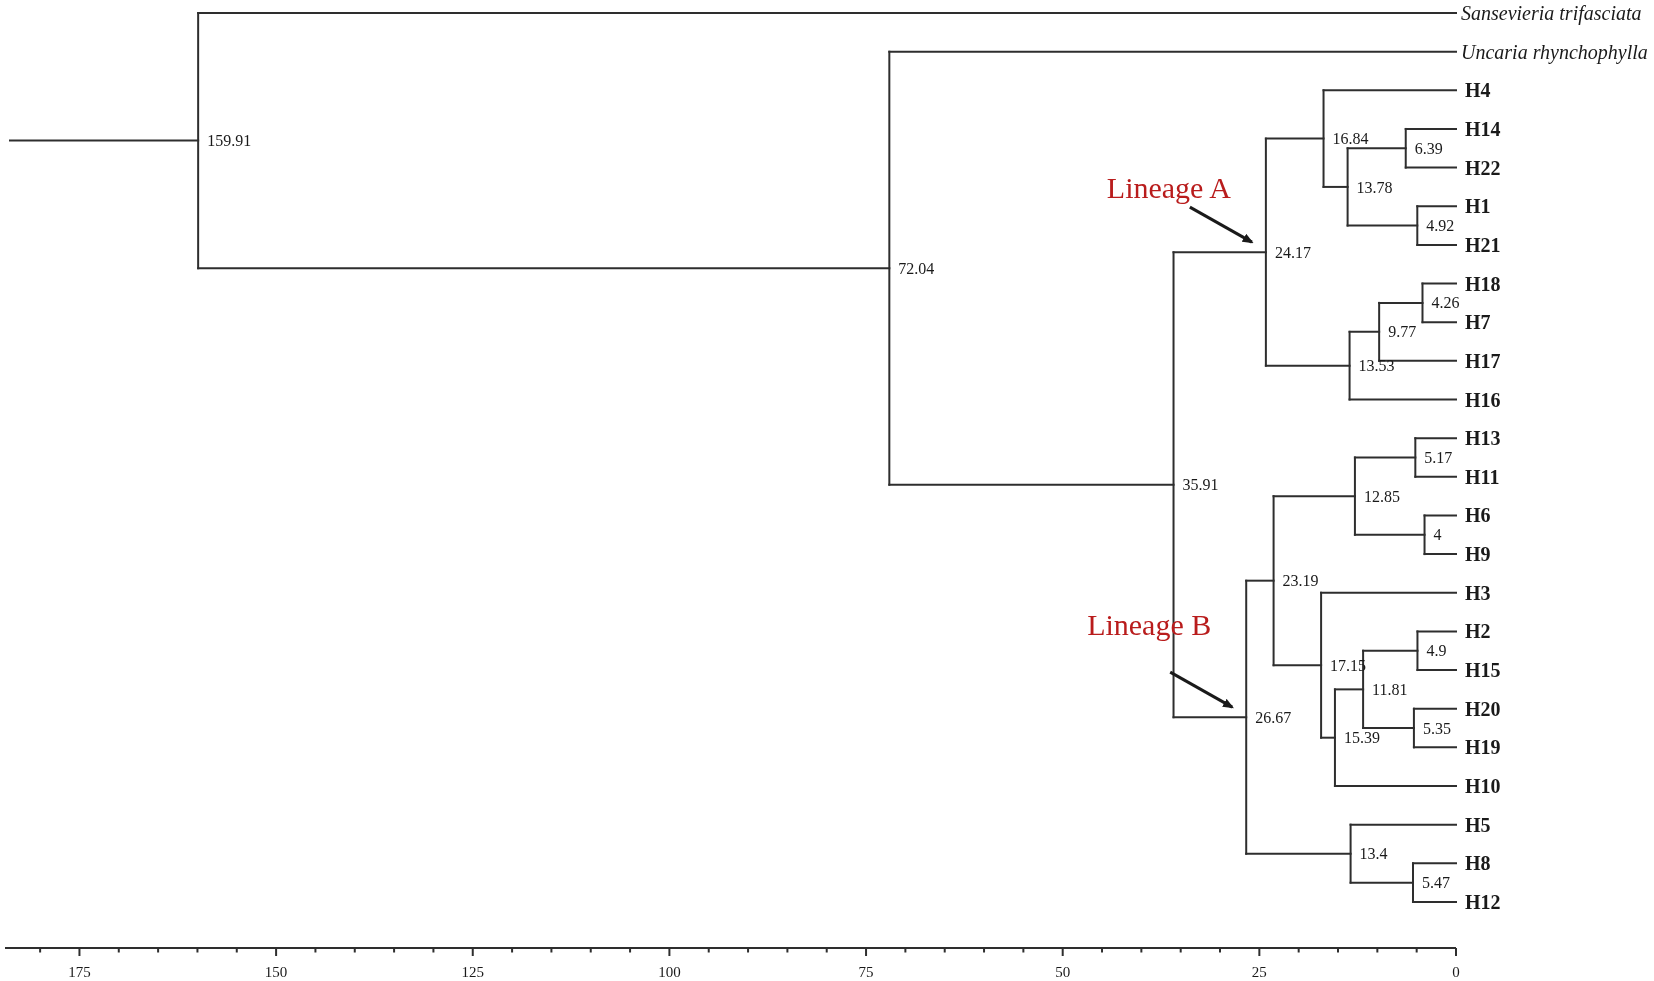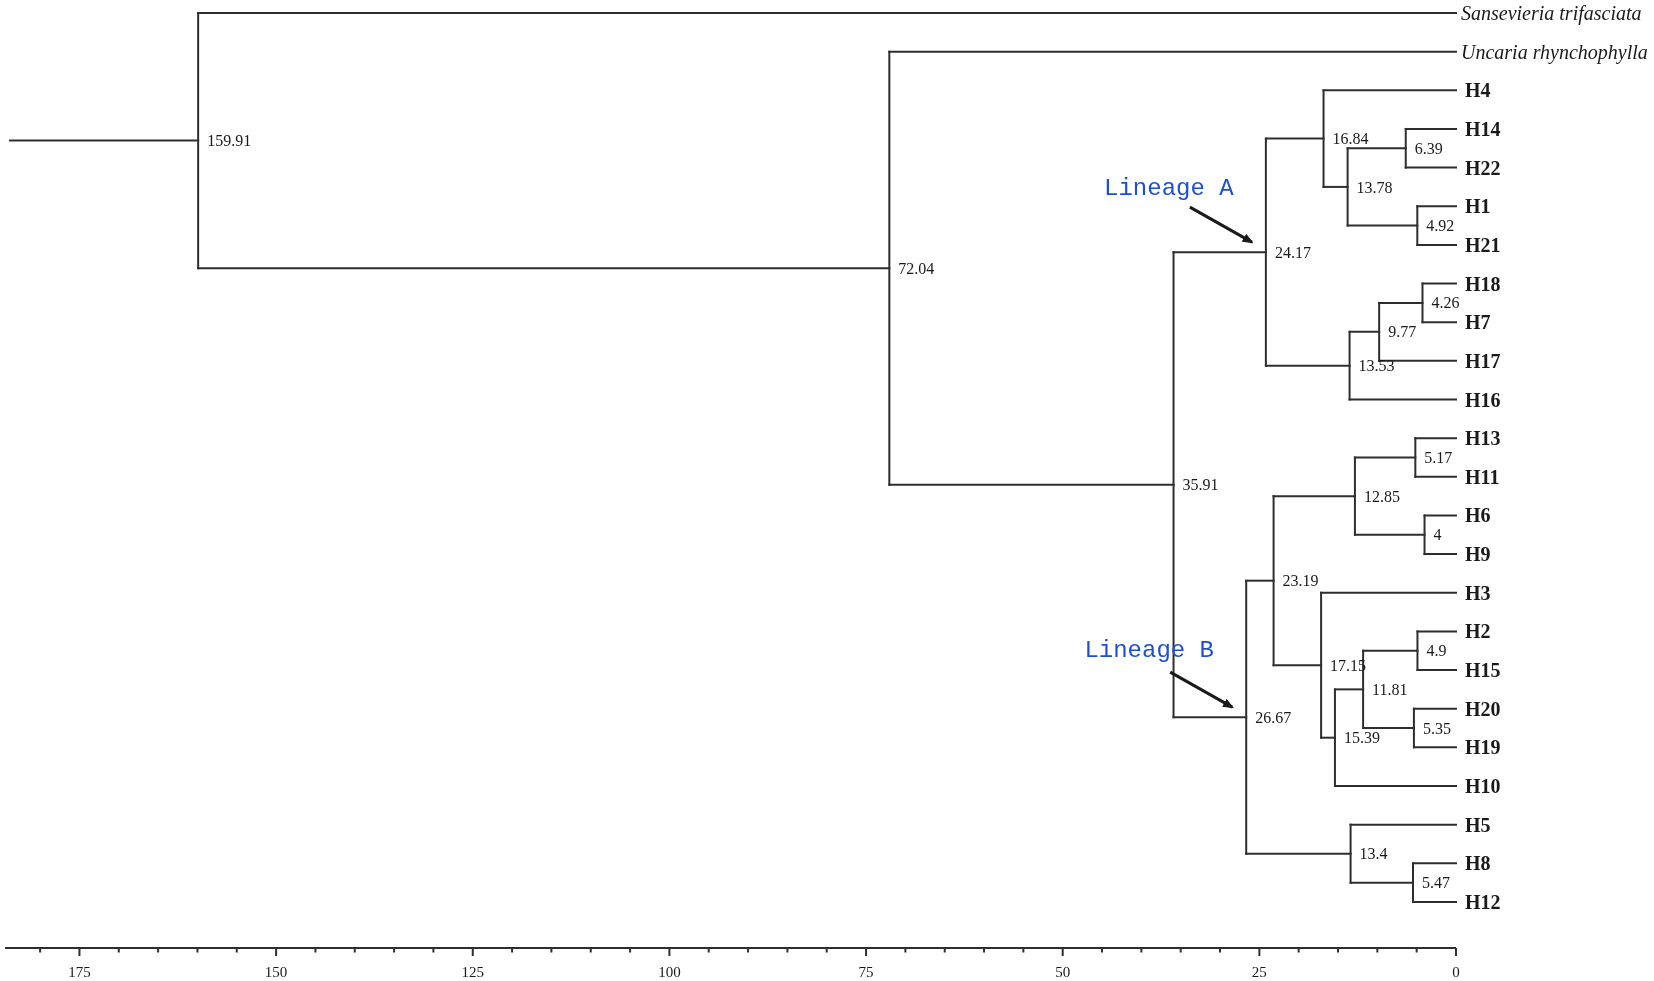--- a/index.html
+++ b/index.html
@@ -6,25 +6,24 @@
   #figure{
     position:relative;
     width:1654px;height:981px;
     background:#fff;
     font-family:"Liberation Serif","DejaVu Serif",serif;
     overflow:hidden;
   }
   #tree-svg{position:absolute;left:0;top:0;}
   .ann{
     position:absolute;
-    font-size:24px;
-    color:#1d4ed8;
+    font-size:30px;
+    color:#b91c1c;
     white-space:nowrap;
     transform:translate(-50%,-50%);
-    font-family:Liberation Mono, monospace;
   }
 </style>
 </head>
 <body>
 
 <div id="figure">
   <svg id="tree-svg" width="1654" height="981" viewBox="0 0 1654 981">
       <defs>
         <marker id="arrowhead" markerWidth="11" markerHeight="9" refX="9" refY="4.5" orient="auto" markerUnits="userSpaceOnUse">
           <path d="M0,0 L11,4.5 L0,9 Z" fill="#1a1a1a"></path>
@@ -198,14 +197,14 @@
         <text x="1182.53194" y="484.65078125" dy="0.35em" font-size="16" font-family="&quot;Liberation Serif&quot;,&quot;DejaVu Serif&quot;,serif">35.91</text>
         <text x="898.33336" y="268.150390625" dy="0.35em" font-size="16" font-family="&quot;Liberation Serif&quot;,&quot;DejaVu Serif&quot;,serif">72.04</text>
         <text x="207.14794000000006" y="140.5751953125" dy="0.35em" font-size="16" font-family="&quot;Liberation Serif&quot;,&quot;DejaVu Serif&quot;,serif">159.91</text>
       </g>
       <g>
         <line x1="1189.87878" y1="207.14687499999997" x2="1251.87878" y2="242.14687499999997" stroke="#1a1a1a" stroke-width="3" marker-end="url(#arrowhead)"></line>
         <line x1="1170.21378" y1="672.1546875" x2="1232.21378" y2="707.1546875" stroke="#1a1a1a" stroke-width="3" marker-end="url(#arrowhead)"></line>
       </g>
     </svg>
   <div class="ann" style="left: 1168.88px; top: 188.147px;">Lineage A</div>
-  <div class="ann" style="left: 1149.21px; top: 650px;">Lineage B</div>
+  <div class="ann" style="left: 1149.21px; top: 625px;">Lineage B</div>
 </div>
 
 </body></html>

